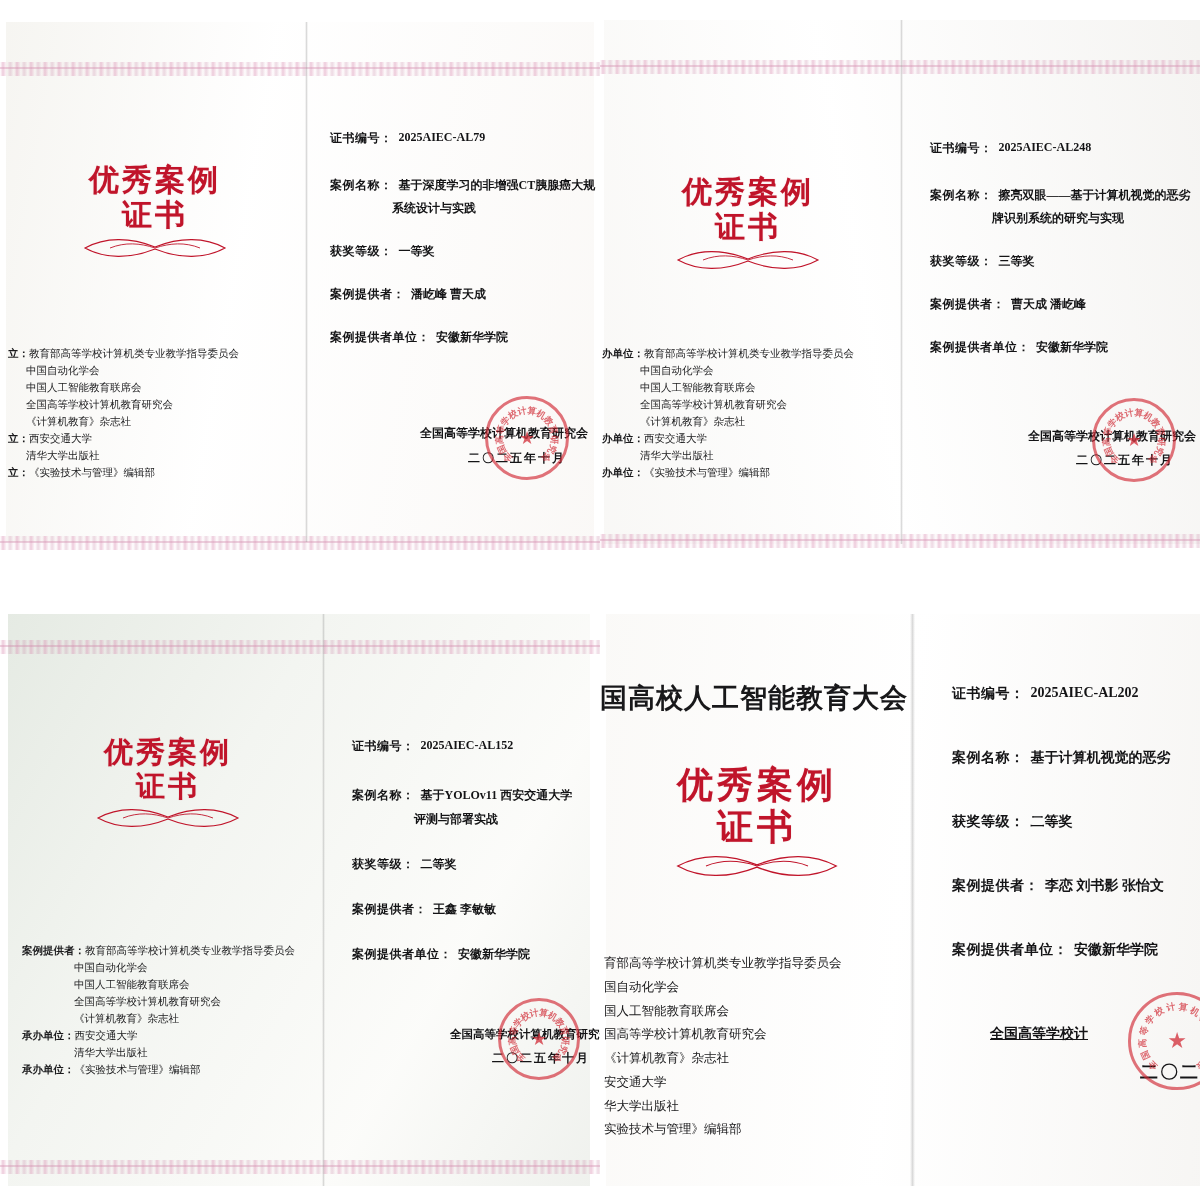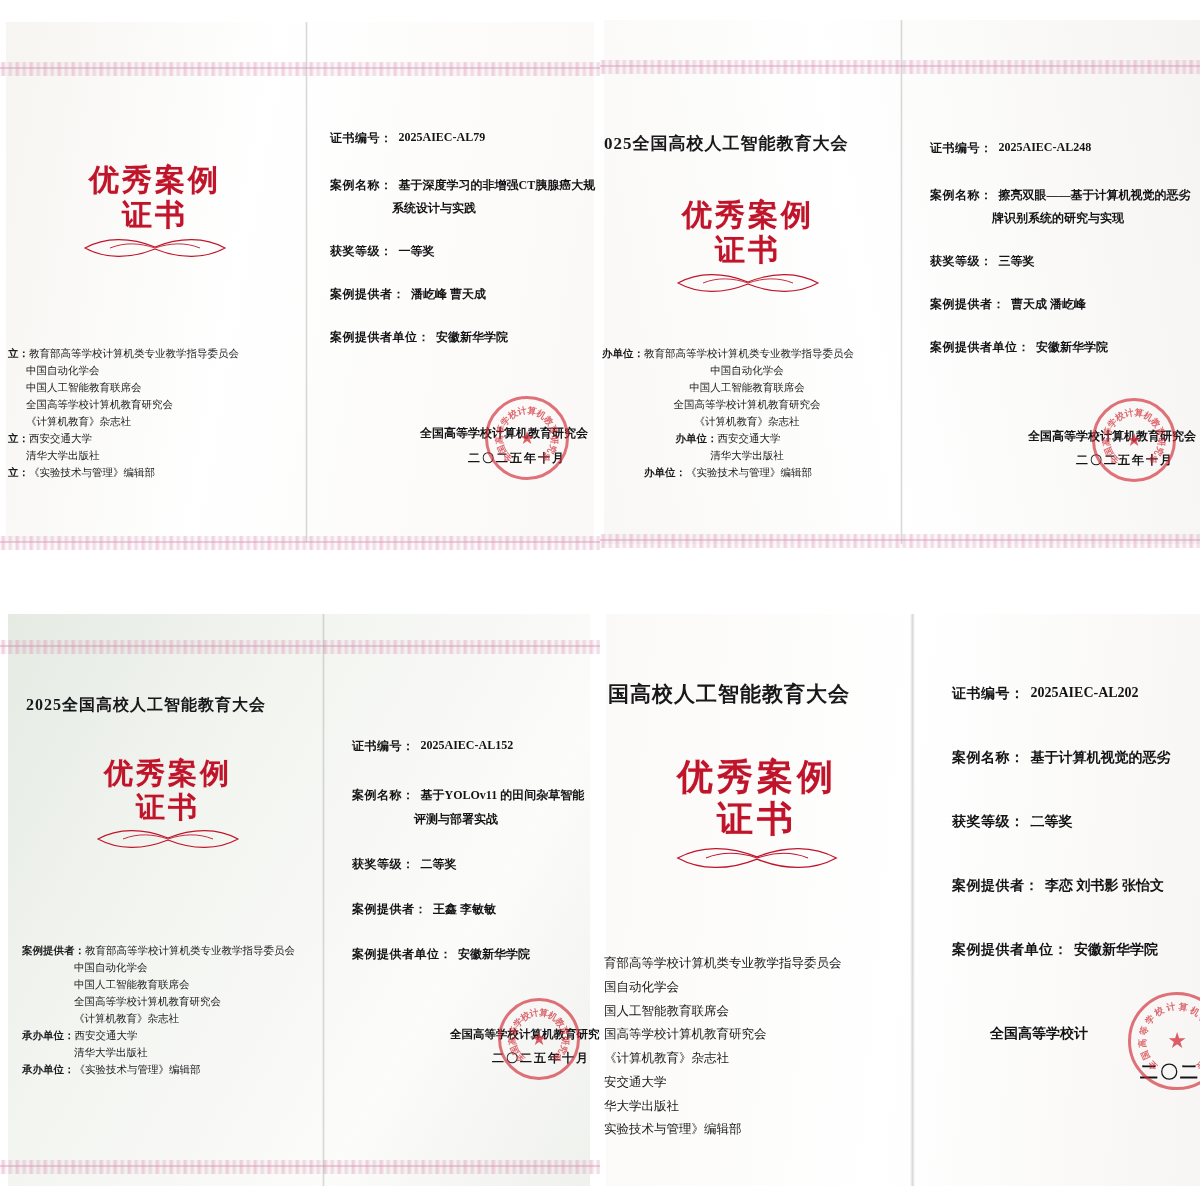--- a/index.html
+++ b/index.html
@@ -280,32 +280,31 @@
 
     <div class="margin-top" style="left:0;top:0;width:600px;height:20px;"></div>
     <div class="margin-bottom" style="left:0;bottom:0;width:600px;height:56px;"></div>
     <div class="margin-left" style="left:0;top:0;width:4px;height:600px;"></div>
 
     <div class="wave" style="top:60px;"></div>
     <div class="wave" style="top:534px;"></div>
     <div class="fold" style="left:300px;top:20px;bottom:56px;"></div>
 
     <div class="left-page" style="left:2px;top:132px;width:292px;">
-      <div class="conf-title" style="font-size:17px;margin-left:2px;">025全国高校人工智能教育大会</div>
       <div class="big-red" style="font-size:30px;margin-top:42px;letter-spacing:3px;">
         <div>优秀案例</div>
         <div>证书</div>
         <svg class="flourish" width="150" height="26" viewBox="0 0 150 26">
           <path d="M5 13 C25 2, 50 2, 75 12 C100 2, 125 2, 145 13 C125 24, 100 24, 75 14 C50 24, 25 24, 5 13 Z" fill="none" stroke="#c0142a" stroke-width="1.1"></path>
           <path d="M30 13 C45 7, 60 8, 75 13 C90 8, 105 7, 120 13" fill="none" stroke="#c0142a" stroke-width="0.9"></path>
         </svg>
       </div>
     </div>
 
-    <div class="org-block" style="position:absolute;left:2px;top:345px;font-size:10.5px;text-align:center;">
+    <div class="org-block" style="position:absolute;left:2px;top:345px;font-size:10.5px;">
       <div><span class="lbl">办单位：</span><span>教育部高等学校计算机类专业教学指导委员会</span></div>
       <div style="padding-left:38px;">中国自动化学会</div>
       <div style="padding-left:38px;">中国人工智能教育联席会</div>
       <div style="padding-left:38px;">全国高等学校计算机教育研究会</div>
       <div style="padding-left:38px;">《计算机教育》杂志社</div>
       <div><span class="lbl">办单位：</span><span>西安交通大学</span></div>
       <div style="padding-left:38px;">清华大学出版社</div>
       <div><span class="lbl">办单位：</span><span>《实验技术与管理》编辑部</span></div>
     </div>
 
@@ -363,21 +362,20 @@
     <div class="margin-top" style="left:0;top:0;width:600px;height:14px;"></div>
     <div class="margin-bottom" style="left:0;bottom:0;width:600px;height:14px;"></div>
     <div class="margin-left" style="left:0;top:0;width:8px;height:600px;"></div>
     <div class="margin-right" style="right:0;top:0;width:10px;height:600px;"></div>
 
     <div class="wave" style="top:40px;"></div>
     <div class="wave" style="top:560px;"></div>
     <div class="fold" style="left:322px;top:14px;bottom:14px;"></div>
 
     <div class="left-page" style="left:18px;top:95px;width:300px;">
-      <div class="conf-title" style="font-size:16px;margin-left:8px;">2025全国高校人工智能教育大会</div>
       <div class="big-red" style="font-size:29px;margin-top:40px;letter-spacing:3px;">
         <div>优秀案例</div>
         <div>证书</div>
         <svg class="flourish" width="150" height="26" viewBox="0 0 150 26">
           <path d="M5 13 C25 2, 50 2, 75 12 C100 2, 125 2, 145 13 C125 24, 100 24, 75 14 C50 24, 25 24, 5 13 Z" fill="none" stroke="#c0142a" stroke-width="1.1"></path>
           <path d="M30 13 C45 7, 60 8, 75 13 C90 8, 105 7, 120 13" fill="none" stroke="#c0142a" stroke-width="0.9"></path>
         </svg>
       </div>
     </div>
 
@@ -398,21 +396,21 @@
       <div><span class="lbl">承办单位：</span><span>《实验技术与管理》编辑部</span></div>
     </div>
 
     <div class="right-page" style="left:352px;top:138px;width:250px;">
       <div class="field" style="font-size:12px;">
         <span class="k">证书编号：</span>
         <span class="v">2025AIEC-AL152</span>
       </div>
       <div class="field" style="font-size:12px;margin-top:32px;">
         <span class="k">案例名称：</span>
-        <span class="v">基于YOLOv11 的田间杂草智能</span>
+        <span class="v">基于YOLOv11 西安交通大学</span>
       </div>
       <div class="cont-line" style="font-size:12px;margin-top:7px;padding-left:62px;">评测与部署实战</div>
       <div class="field" style="font-size:12px;margin-top:28px;">
         <span class="k">获奖等级：</span>
         <span class="v">二等奖</span>
       </div>
       <div class="field" style="font-size:12px;margin-top:28px;">
         <span class="k">案例提供者：</span>
         <span class="v">王鑫 李敏敏</span>
       </div>
@@ -454,21 +452,21 @@
   <div class="cell cell-4">
     <div class="paper"></div>
 
     <div class="margin-top" style="left:0;top:0;width:600px;height:14px;"></div>
     <div class="margin-bottom" style="left:0;bottom:0;width:600px;height:14px;"></div>
     <div class="margin-left" style="left:0;top:0;width:6px;height:600px;"></div>
 
     <div class="fold" style="left:310px;top:14px;bottom:14px;width:5px;"></div>
 
     <div class="left-page" style="left:0px;top:80px;width:320px;">
-      <div class="conf-title" style="font-size:21px;margin-left:8px;">国高校人工智能教育大会</div>
+      <div class="conf-title" style="font-size:27px;margin-left:0;">国高校人工智能教育大会</div>
       <div class="big-red" style="font-size:36px;margin-top:48px;letter-spacing:4px;margin-left:-6px;">
         <div>优秀案例</div>
         <div>证书</div>
         <svg class="flourish" width="170" height="30" viewBox="0 0 150 26">
           <path d="M5 13 C25 2, 50 2, 75 12 C100 2, 125 2, 145 13 C125 24, 100 24, 75 14 C50 24, 25 24, 5 13 Z" fill="none" stroke="#c0142a" stroke-width="1.1"></path>
           <path d="M30 13 C45 7, 60 8, 75 13 C90 8, 105 7, 120 13" fill="none" stroke="#c0142a" stroke-width="0.9"></path>
         </svg>
       </div>
     </div>
 
@@ -499,21 +497,21 @@
       <div class="field" style="font-size:14px;margin-top:46px;">
         <span class="k">案例提供者：</span>
         <span class="v">李恋 刘书影 张怡文</span>
       </div>
       <div class="field" style="font-size:14px;margin-top:46px;">
         <span class="k">案例提供者单位：</span>
         <span class="v">安徽新华学院</span>
       </div>
     </div>
 
-    <div class="issuer" style="position:absolute;left:390px;top:425px;font-size:14px;">全国高等学校计</div>
+    <div class="issuer" style="position:absolute;left:390px;top:425px;font-size:14px;text-decoration:underline;">全国高等学校计</div>
     <div class="issue-date" style="position:absolute;left:540px;top:460px;font-size:18px;">二〇二</div>
 
     <div class="seal" style="left:528px;top:392px;width:92px;height:92px;">
       <div class="ring-text">
           <span style="transform: translate(-24.0416px, 24.0416px) rotate(-135deg) translate(-50%, -50%);">全</span>
           <span style="transform: translate(-31.0046px, 13.954px) rotate(-114.231deg) translate(-50%, -50%);">国</span>
           <span style="transform: translate(-33.938px, 2.05287px) rotate(-93.4615deg) translate(-50%, -50%);">高</span>
           <span style="transform: translate(-32.4605px, -10.1151px) rotate(-72.6923deg) translate(-50%, -50%);">等</span>
           <span style="transform: translate(-26.7642px, -20.9684px) rotate(-51.9231deg) translate(-50%, -50%);">学</span>
           <span style="transform: translate(-17.5895px, -29.0966px) rotate(-31.1538deg) translate(-50%, -50%);">校</span>

